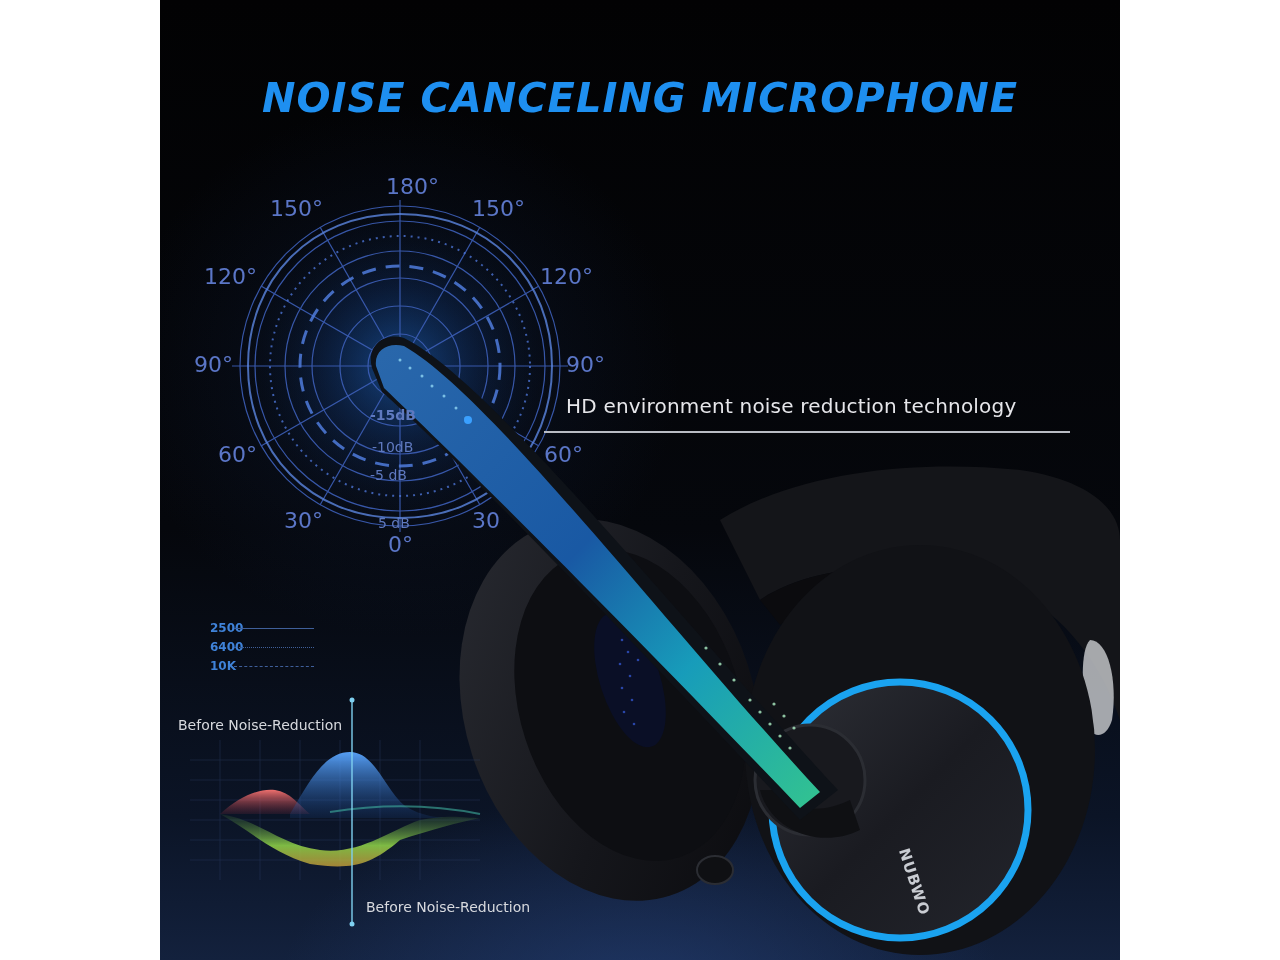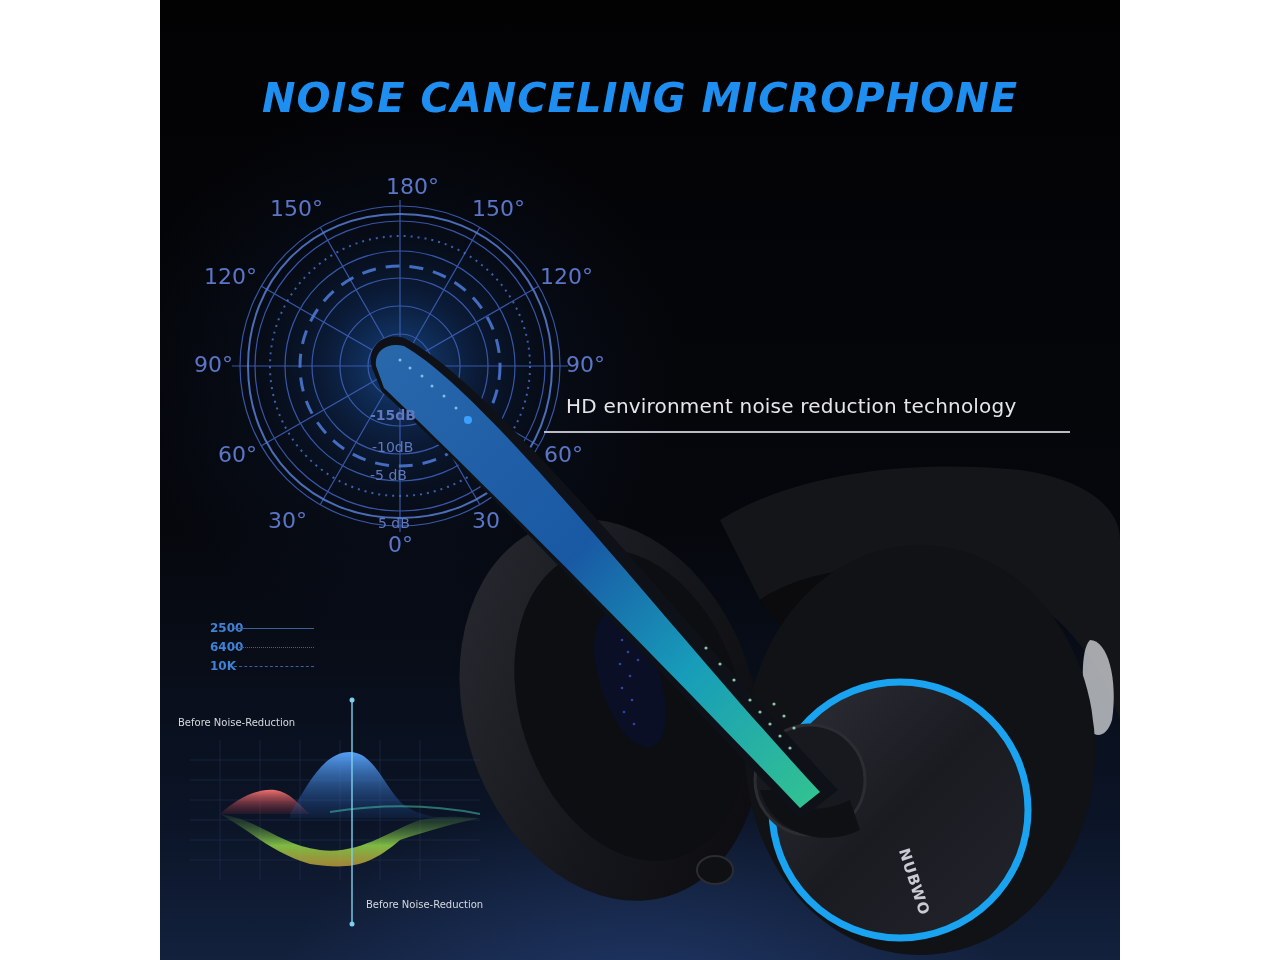--- a/index.html
+++ b/index.html
@@ -23,21 +23,21 @@
     position: absolute; color: #5b76c7; font-family: "DejaVu Sans", sans-serif; font-size: 22px; line-height: 1;
   }
   .db-label { position: absolute; color: #5f79bf; font-family: "DejaVu Sans", sans-serif; font-size: 14px; line-height: 1; }
   .hd-caption {
     position: absolute; left: 406px; top: 396px; color: #e6e6ea;
     font-family: "DejaVu Sans", sans-serif; font-size: 20px; line-height: 1; letter-spacing: 0.2px;
   }
   .hd-rule { position: absolute; left: 384px; top: 431px; width: 526px; height: 2px; background: #b9bcc4; }
   .freq { position: absolute; left: 50px; font-family: "DejaVu Sans", sans-serif; font-weight: bold; font-size: 12px; color: #3f82d8; line-height: 1; }
   .freq-line { position: absolute; left: 74px; width: 80px; height: 0; }
-  .nr-label { position: absolute; color: #d7d9de; font-family: "DejaVu Sans", sans-serif; font-size: 10px; line-height: 1; }
+  .nr-label { position: absolute; color: #d7d9de; font-family: "DejaVu Sans", sans-serif; font-size: 14px; line-height: 1; }
   .brand { position: absolute; color: #c9ccd2; font-family: "DejaVu Sans", sans-serif; font-weight: bold; font-size: 15px; letter-spacing: 1px; transform-origin: left top; }
 </style>
 </head>
 <body>
 
 <div class="canvas">
 
   <div class="title l2">NOISE CANCELING MICROPHONE</div>
 
   <svg class="layer" width="960" height="960" viewBox="0 0 960 960">
@@ -195,21 +195,21 @@
 
   <div class="polar-label" style="left:214px; top:176px;margin-left:12px;">180°</div>
   <div class="polar-label" style="left:110px; top:198px;">150°</div>
   <div class="polar-label" style="left:312px; top:198px;">150°</div>
   <div class="polar-label" style="left:44px; top:266px;">120°</div>
   <div class="polar-label" style="left:380px; top:266px;">120°</div>
   <div class="polar-label" style="left:34px; top:354px;">90°</div>
   <div class="polar-label" style="left:406px; top:354px;">90°</div>
   <div class="polar-label" style="left:58px; top:444px;">60°</div>
   <div class="polar-label" style="left:384px; top:444px;">60°</div>
-  <div class="polar-label" style="left:108px; top:510px;">30°</div>
+  <div class="polar-label" style="left:124px; top:510px;">30°</div>
   <div class="polar-label" style="left:312px; top:510px;">30</div>
   <div class="polar-label" style="left:228px; top:534px;">0°</div>
 
   <div class="db-label" style="left:210px; top:408px;font-weight:bold;">-15dB</div>
   <div class="db-label" style="left:212px; top:440px;">-10dB</div>
   <div class="db-label" style="left:210px; top:468px;">-5 dB</div>
   <div class="db-label" style="left:218px; top:516px;">5 dB</div>
 
   <div class="hd-caption">HD environment noise reduction technology</div>
   <div class="hd-rule"></div>

